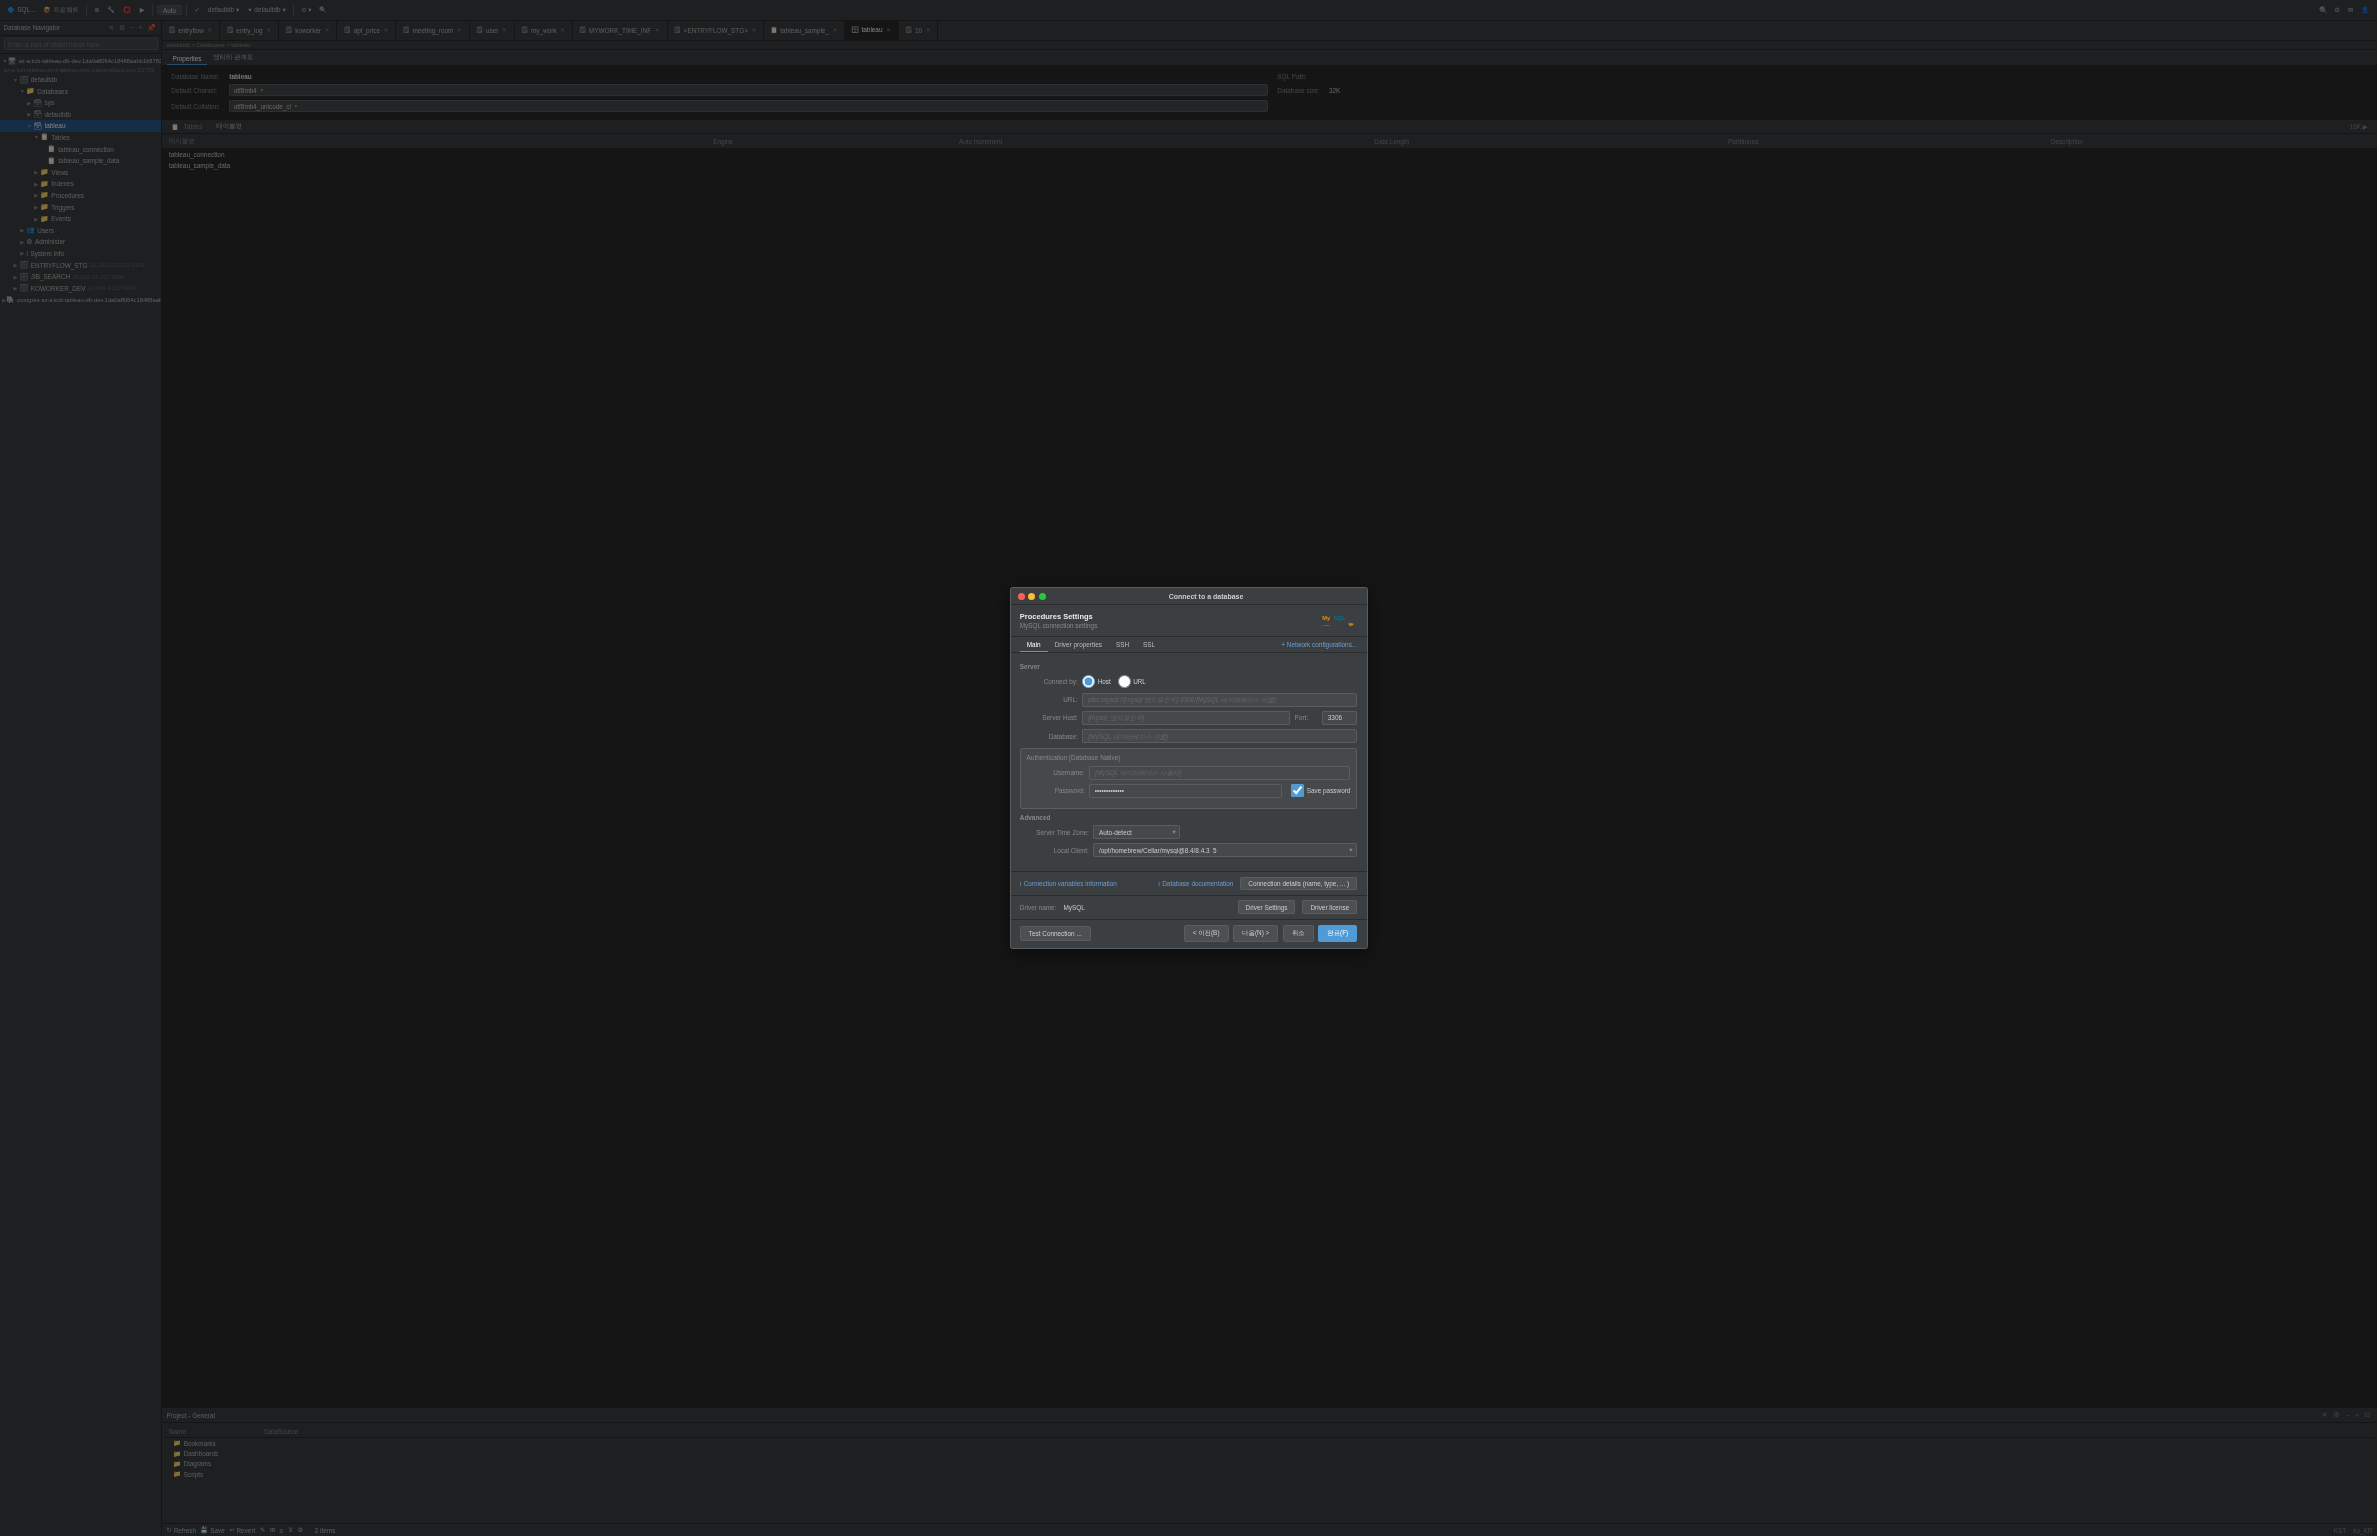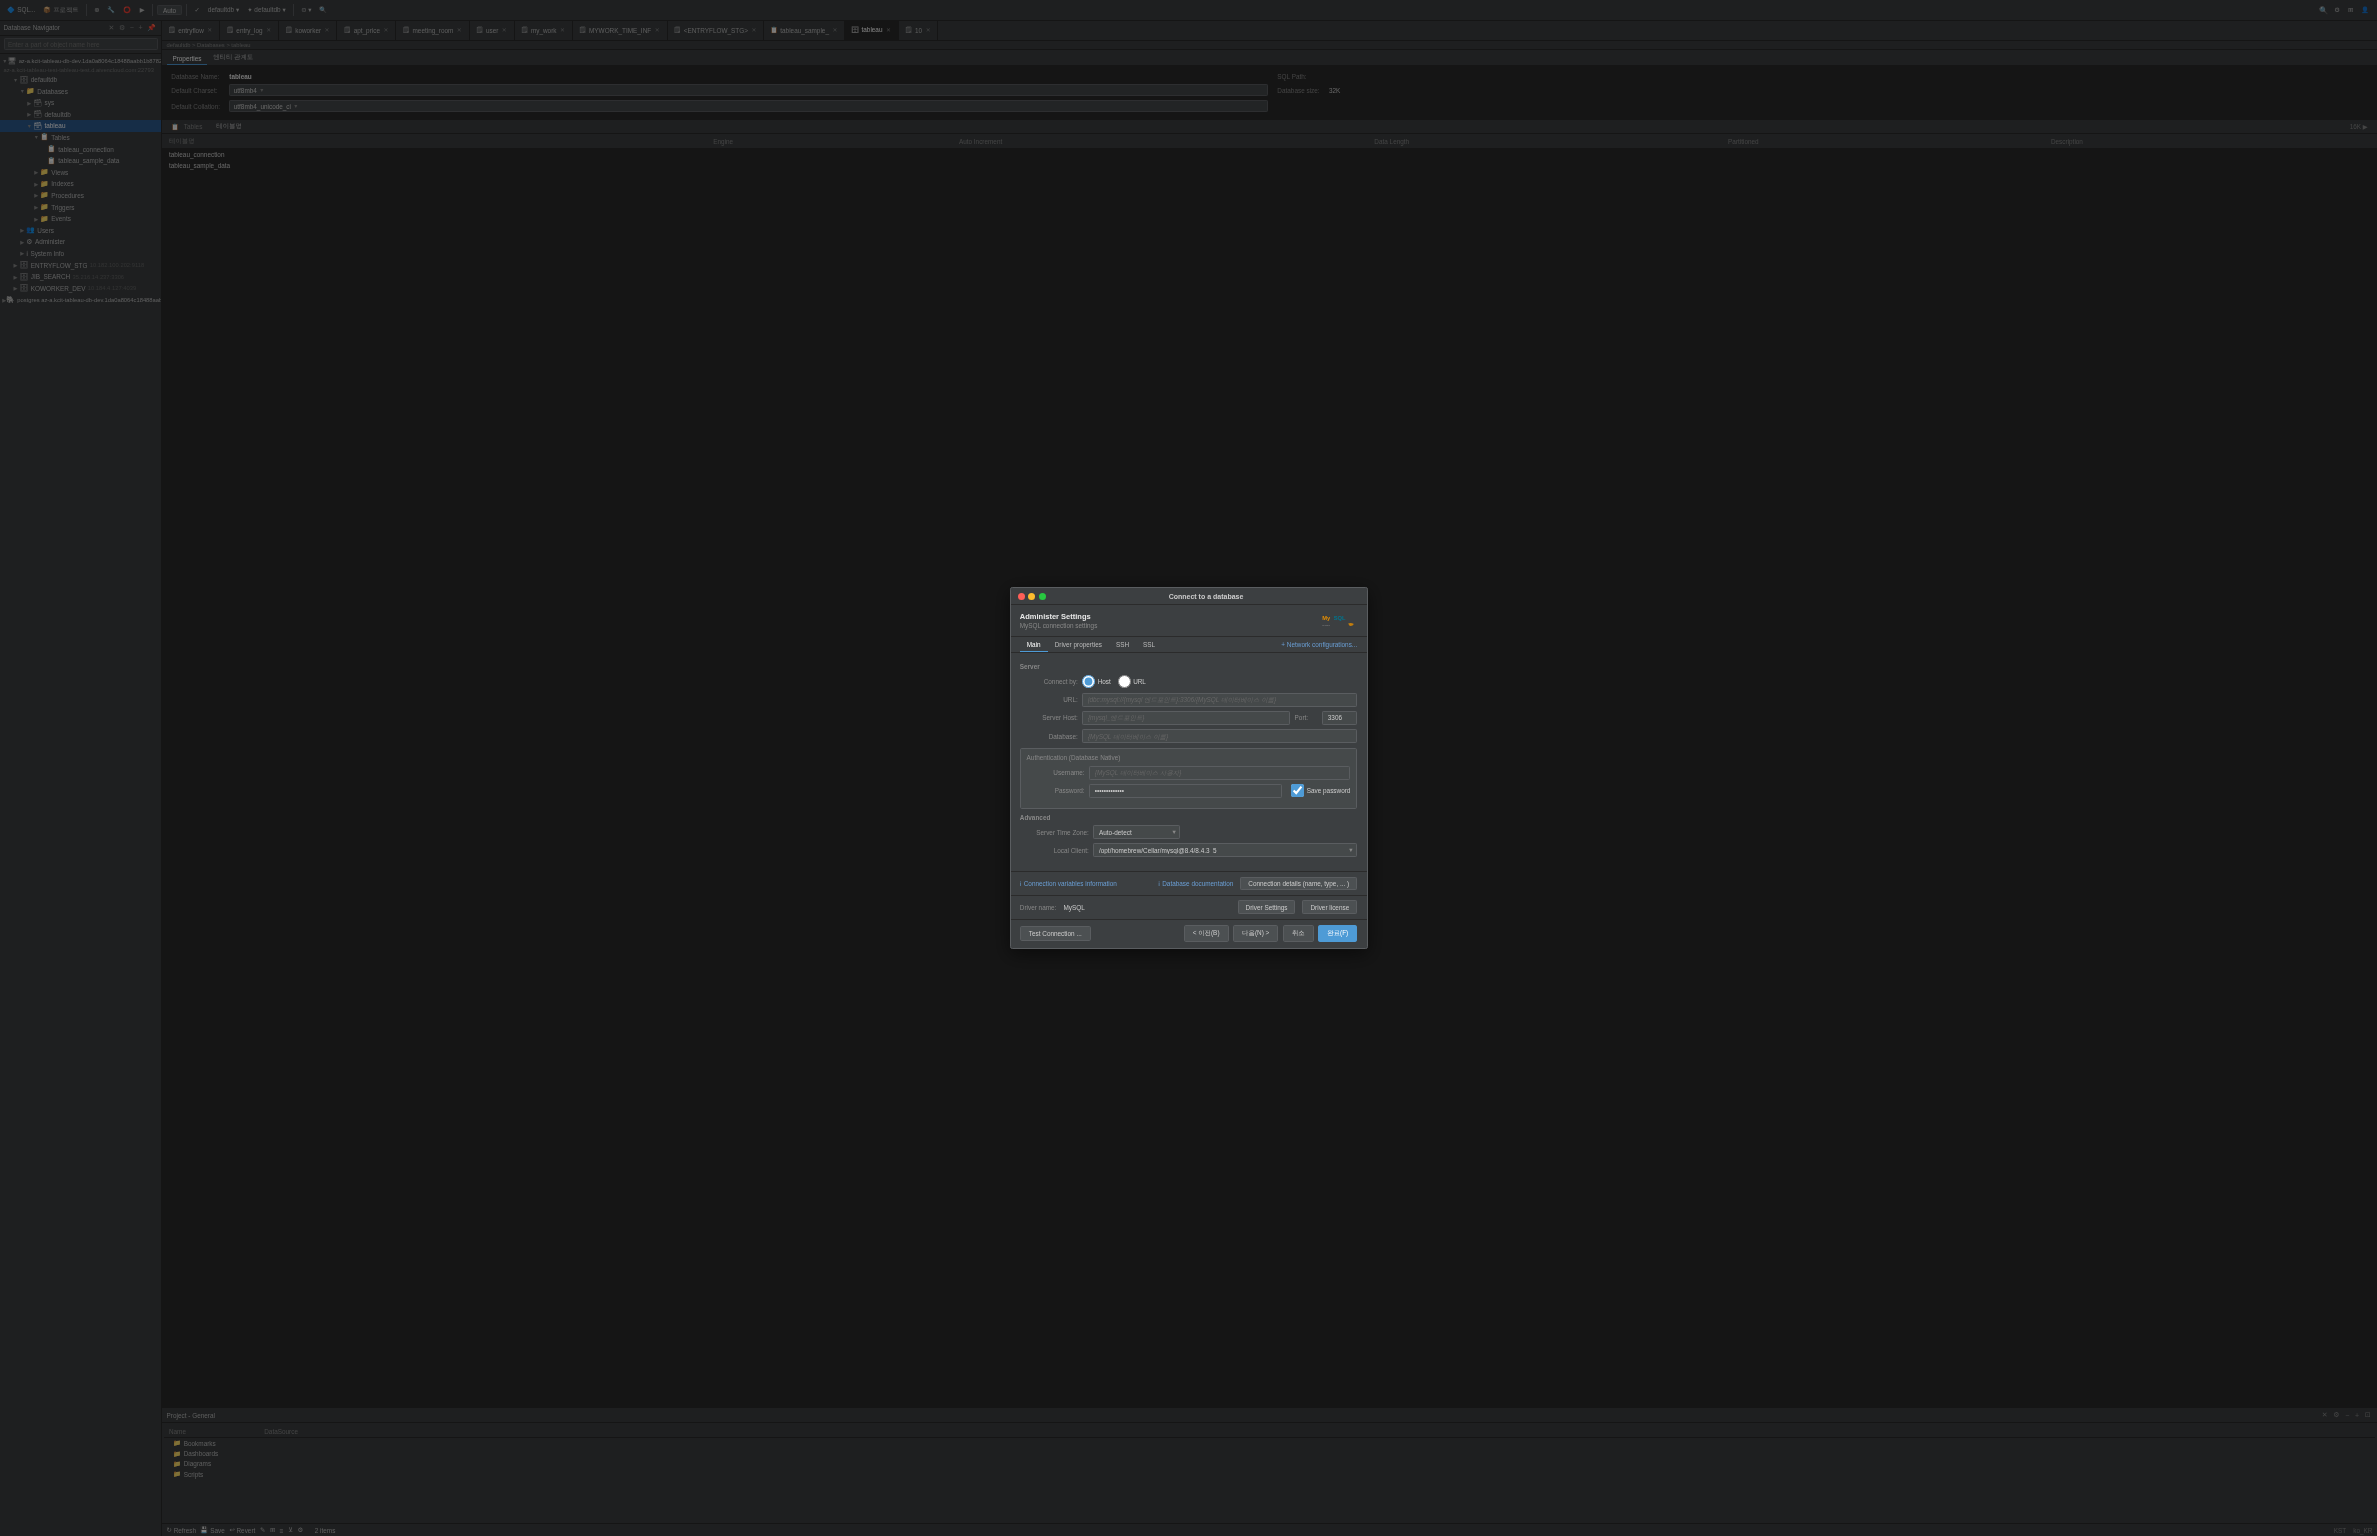--- a/index.html
+++ b/index.html
@@ -1019,21 +1019,21 @@
         <div class="traffic-light tl-yellow"></div>
         <div class="traffic-light tl-green"></div>
       </div>
       <div style="flex:1;text-align:center;">
         <div class="dialog-title">Connect to a database</div>
       </div>
     </div>
 
     <div style="display:flex;align-items:flex-start;padding:7px 9.3px 0 9.3px;border-bottom:0.6px solid #2b2b2b;">
       <div style="flex:1;">
-        <div style="font-size:7.5px;font-weight:600;color:#e8e8e8;margin-bottom:1.2px;">Administer Settings</div>
+        <div style="font-size:7.5px;font-weight:600;color:#e8e8e8;margin-bottom:1.2px;">Procedures Settings</div>
         <div style="font-size:6.4px;color:#888;">MySQL connection settings</div>
       </div>
 
       <div style="margin-left:9.3px;">
         <svg width="35" height="23" viewBox="0 0 120 80" style="font-size:12px">
 
           <text x="0" y="28" font-size="20" font-weight="bold" fill="#e48d00">My</text>
           <text x="40" y="28" font-size="20" font-weight="bold" fill="#00758f">SQL</text>
           <path d="M 90,40 Q 100,35 110,42 Q 105,50 95,48 Z" fill="#e48d00" opacity="0.8"></path>
           <text x="0" y="48" font-size="8" fill="#888">MySQL</text>

